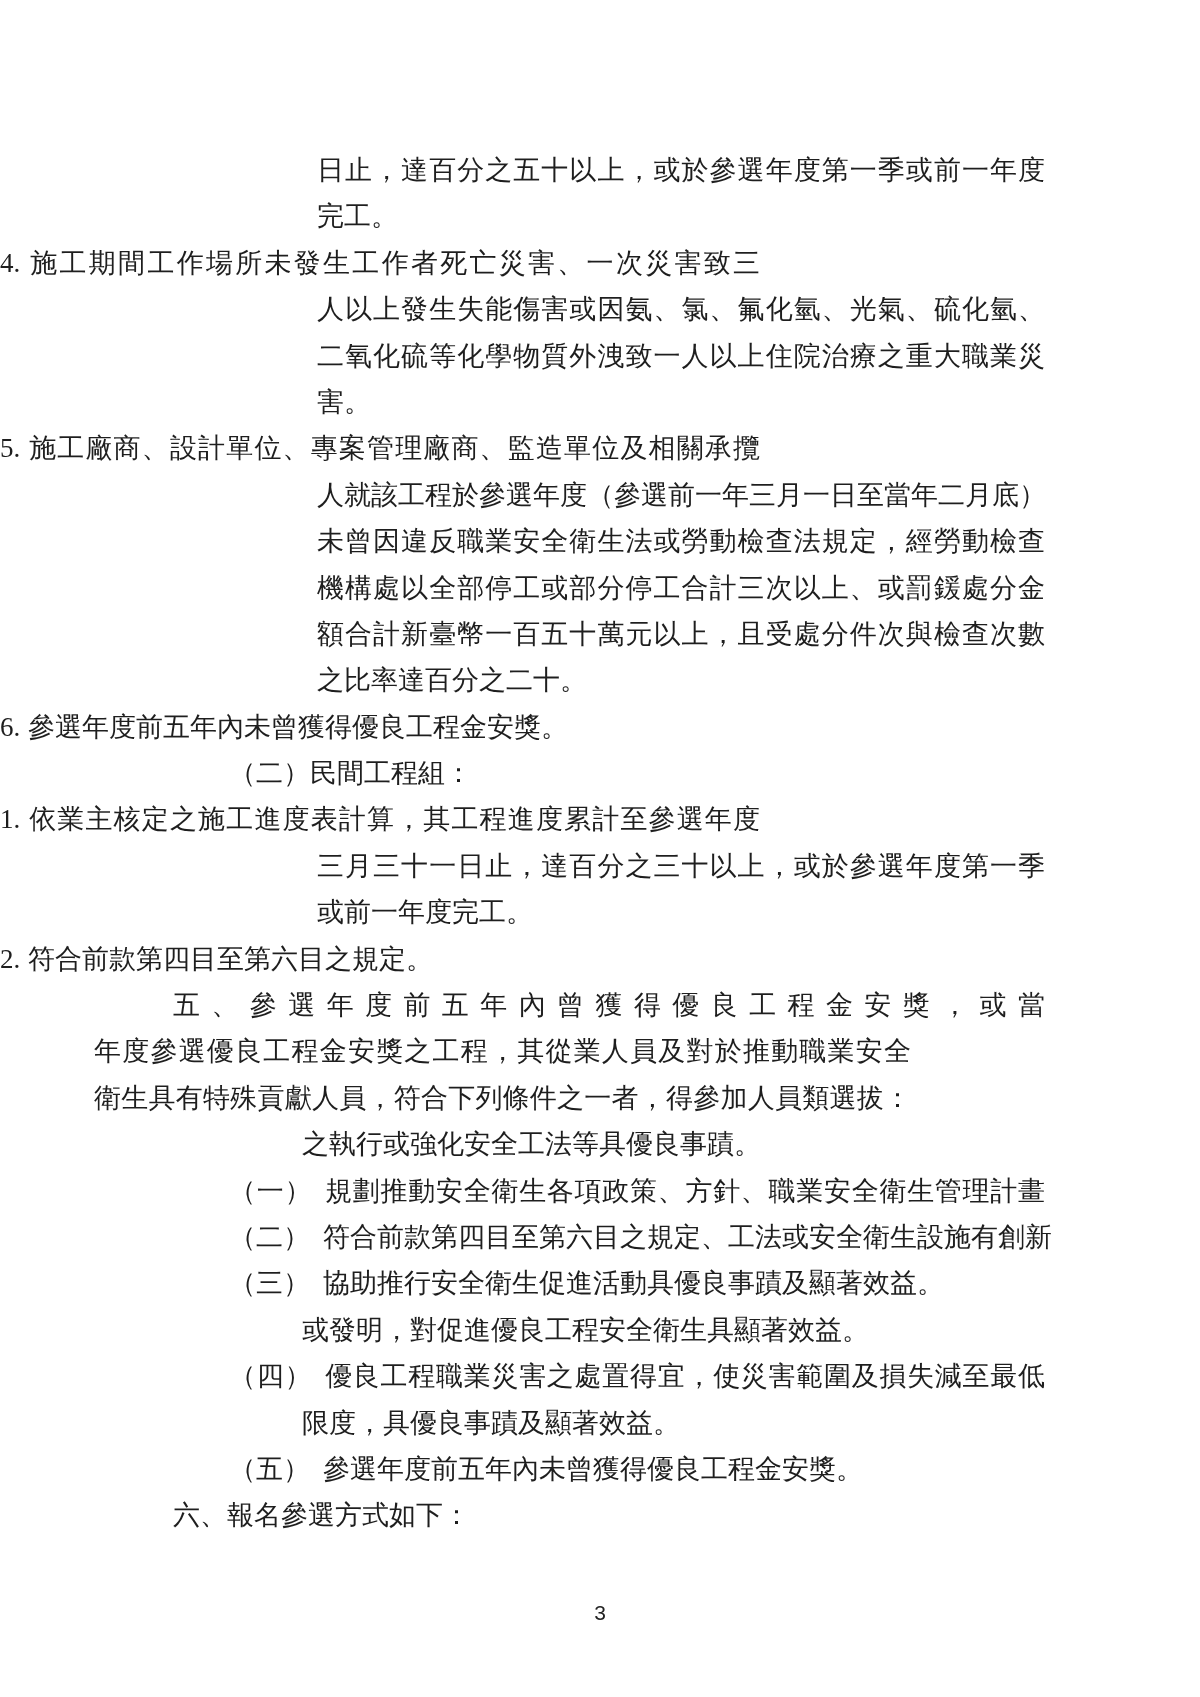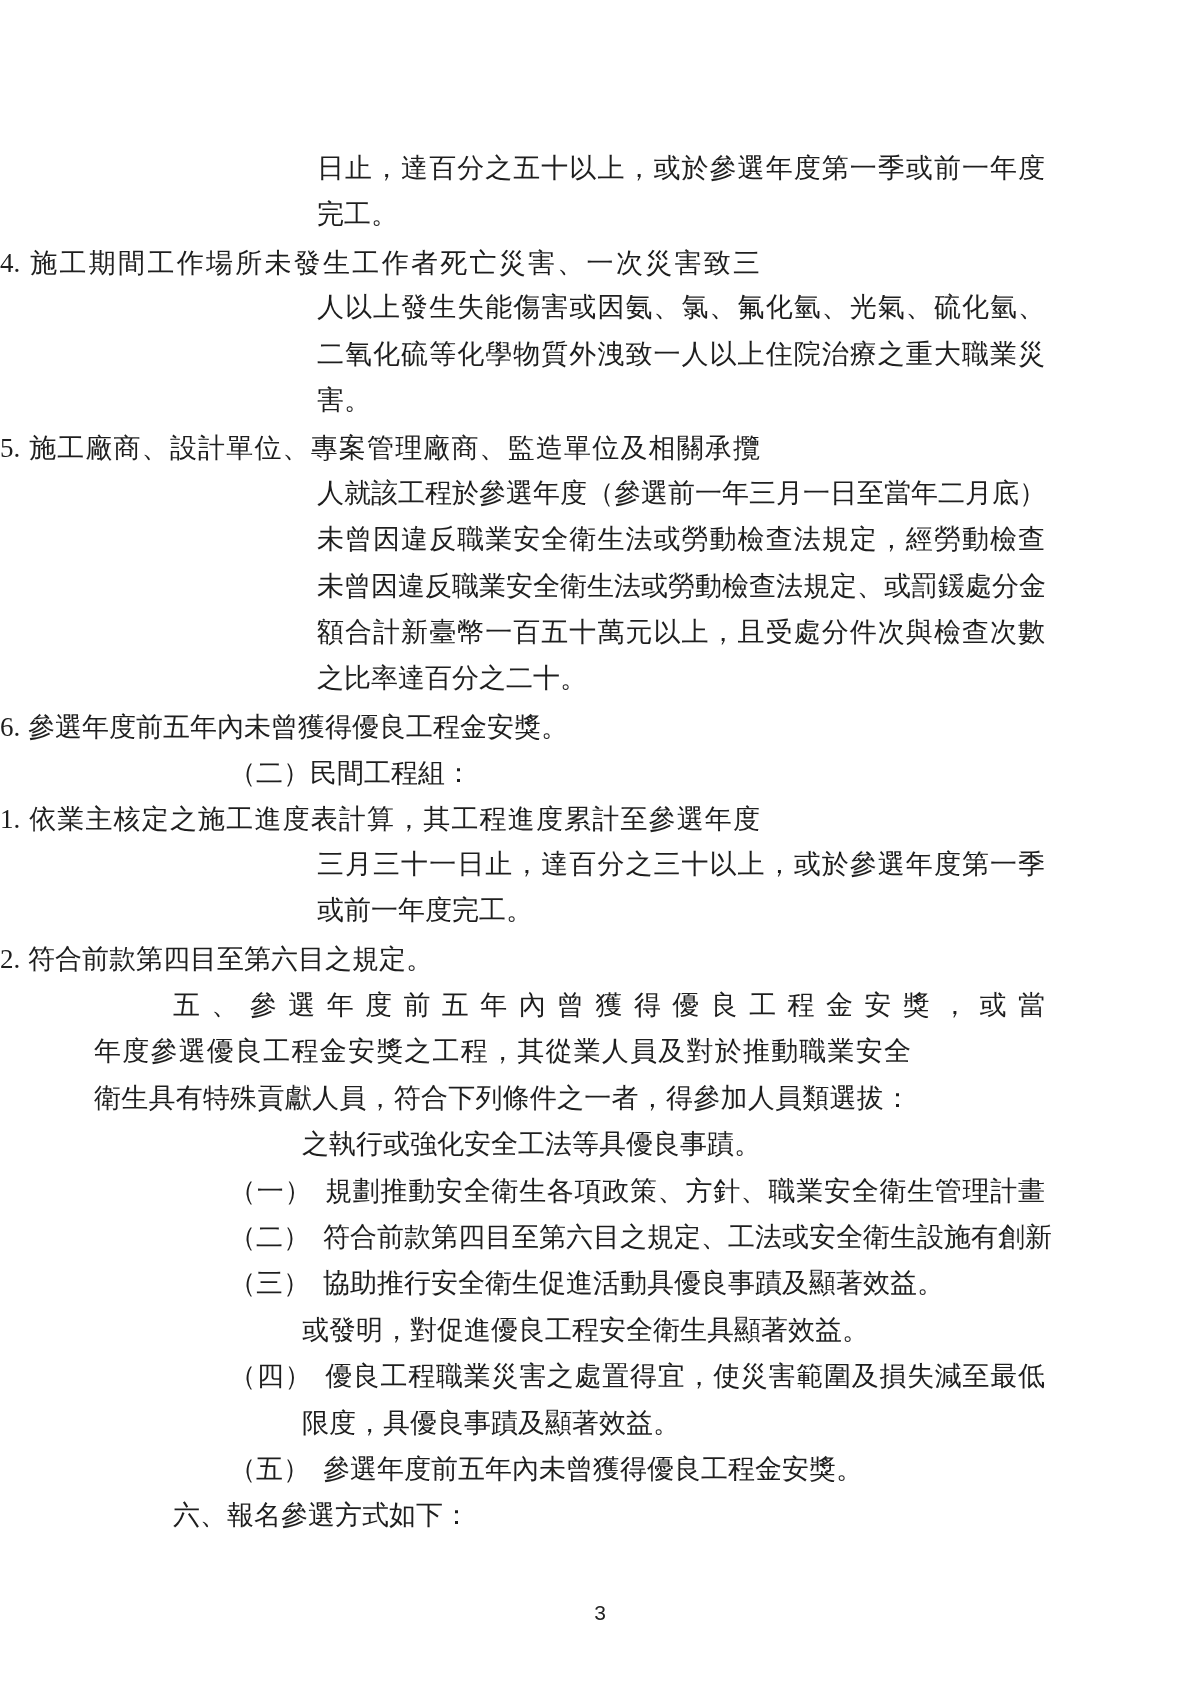--- a/index.html
+++ b/index.html
@@ -24,21 +24,21 @@
     font-size: 27px;
     white-space: nowrap;
     letter-spacing: 0;
   }
   
   .l1  { margin-left: 173px; }
   .l1c { margin-left: 94px; }
   .l2  { margin-left: 229px; }
   .l2c { margin-left: 302px; }
   .l3  { }
-  .l3c { margin-left: 317px; font-family: Liberation Mono, monospace; }
+  .l3c { margin-left: 317px; }
   
   .fill {
     text-align: justify;
     text-align-last: justify;
     text-justify: inter-character;
   }
   .fill.l1  { width: 872px; }
   .fill.l1c { width: 817px; }
   .fill.l2  { width: 816px; }
   .fill.l3  { width: 760px; }
@@ -65,21 +65,21 @@
   <div class="doc">
       <div class="line l3c fill"><span>日止，達百分之五十以上，或於參選年度第一季或前一年度</span></div>
       <div class="line l3c"><span>完工。</span></div>
       <div class="line l3 fill"><span class="marker marker-l3">4.</span><span>施工期間工作場所未發生工作者死亡災害、一次災害致三</span></div>
       <div class="line l3c fill"><span>人以上發生失能傷害或因氨、氯、氟化氫、光氣、硫化氫、</span></div>
       <div class="line l3c fill"><span>二氧化硫等化學物質外洩致一人以上住院治療之重大職業災</span></div>
       <div class="line l3c"><span>害。</span></div>
       <div class="line l3 fill"><span class="marker marker-l3">5.</span><span>施工廠商、設計單位、專案管理廠商、監造單位及相關承攬</span></div>
       <div class="line l3c fill"><span>人就該工程於參選年度（參選前一年三月一日至當年二月底）</span></div>
       <div class="line l3c fill"><span>未曾因違反職業安全衛生法或勞動檢查法規定，經勞動檢查</span></div>
-      <div class="line l3c fill"><span>未曾因違反職業安全衛生法或勞動檢查法規定、或罰鍰處分金</span></div>
+      <div class="line l3c fill"><span>機構處以全部停工或部分停工合計三次以上、或罰鍰處分金</span></div>
       <div class="line l3c fill"><span>額合計新臺幣一百五十萬元以上，且受處分件次與檢查次數</span></div>
       <div class="line l3c"><span>之比率達百分之二十。</span></div>
       <div class="line l3"><span class="marker marker-l3">6.</span><span>參選年度前五年內未曾獲得優良工程金安獎。</span></div>
       <div class="line l2"><span class="marker">（二）</span><span>民間工程組：</span></div>
       <div class="line l3 fill"><span class="marker marker-l3">1.</span><span>依業主核定之施工進度表計算，其工程進度累計至參選年度</span></div>
       <div class="line l3c fill"><span>三月三十一日止，達百分之三十以上，或於參選年度第一季</span></div>
       <div class="line l3c"><span>或前一年度完工。</span></div>
       <div class="line l3"><span class="marker marker-l3">2.</span><span>符合前款第四目至第六目之規定。</span></div>
       <div class="line l1 fill"><span class="marker">五、</span><span>參選年度前五年內曾獲得優良工程金安獎，或當</span></div>
       <div class="line l1c fill"><span>年度參選優良工程金安獎之工程，其從業人員及對於推動職業安全</span></div>

